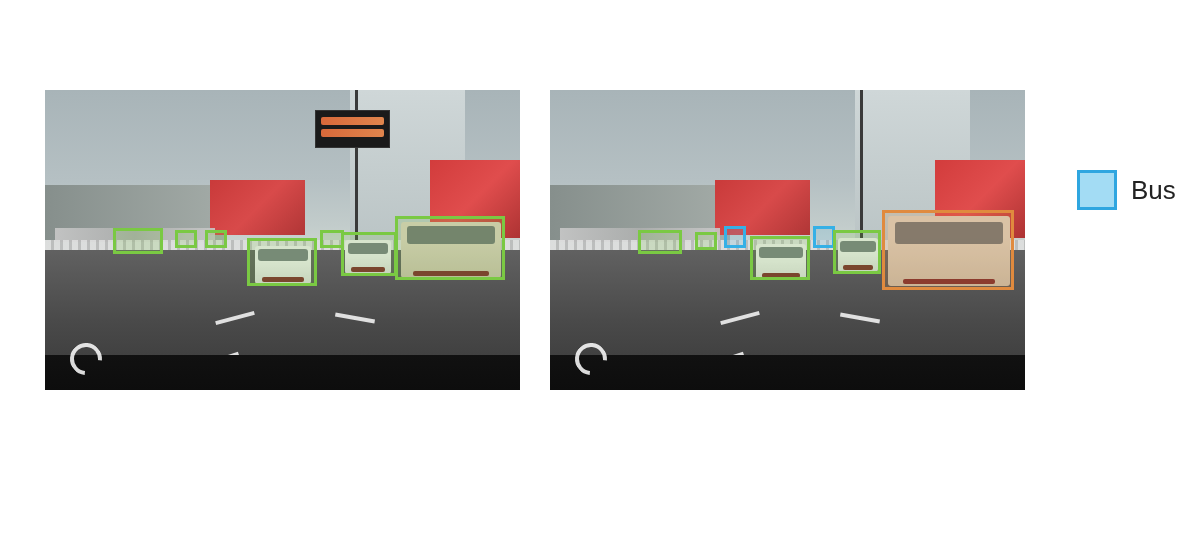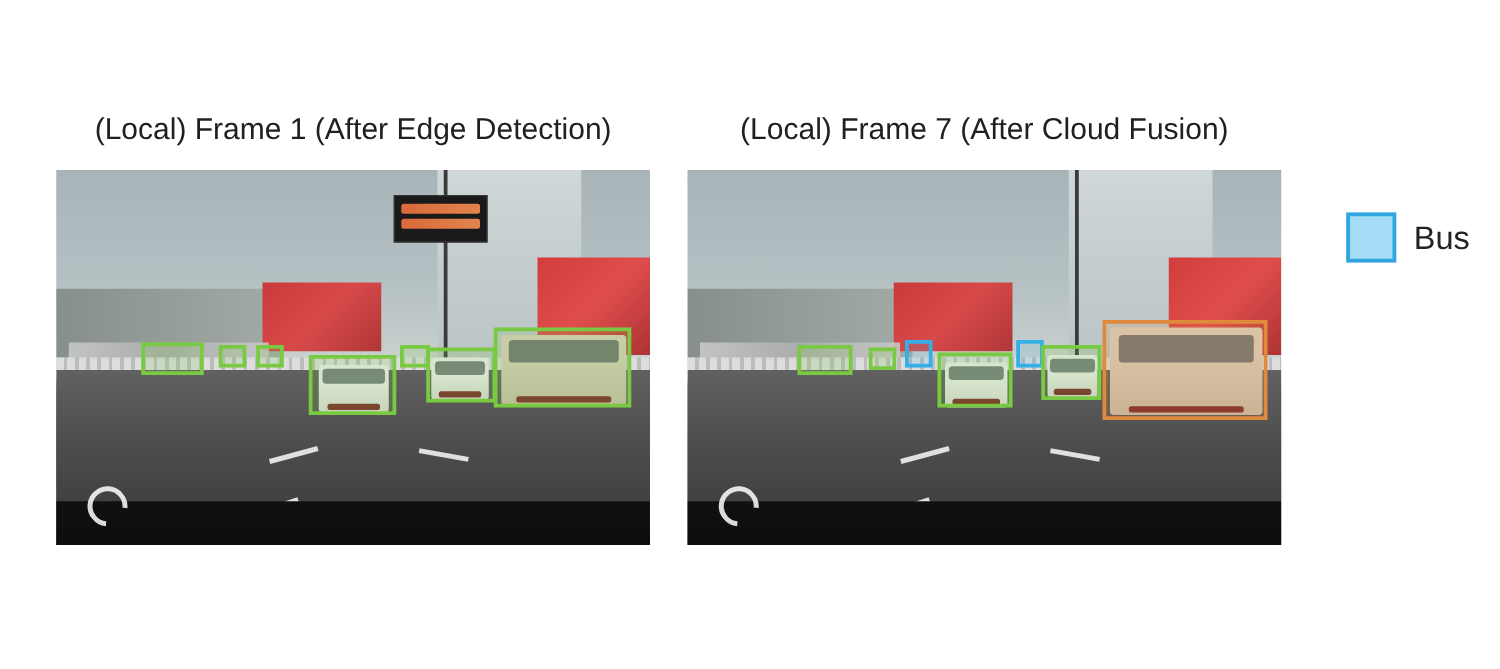--- a/index.html
+++ b/index.html
@@ -197,21 +197,20 @@
       font-size: 26px;
       color: #222;
     }
   </style>
 </head>
 <body>
 
 <div class="container">
 
   <div class="panel">
-    <div class="panel-title">(Local) Frame 1 (After Edge Detection)</div>
     <div class="frame">
       <div class="building-right"></div>
       <div class="building-left"></div>
       <div class="pole"></div>
       <div class="led-sign">
         <div class="led-line l1"></div>
           <div class="led-line l2"></div>
       </div>
       <div class="billboard-left"></div>
       <div class="billboard-right"></div>
@@ -242,21 +241,20 @@
           <div class="bbox car" style="left: 160px; top: 140px; width: 22px; height: 18px;"></div>
           <div class="bbox car" style="left: 202px; top: 148px; width: 70px; height: 48px;"></div>
           <div class="bbox car" style="left: 275px; top: 140px; width: 24px; height: 18px;"></div>
           <div class="bbox car" style="left: 296px; top: 142px; width: 56px; height: 44px;"></div>
           <div class="bbox car" style="left: 350px; top: 126px; width: 110px; height: 64px;"></div>
         </div>
     </div>
   </div>
 
   <div class="panel">
-    <div class="panel-title">(Local) Frame 7 (After Cloud Fusion)</div>
     <div class="frame">
       <div class="building-right"></div>
       <div class="building-left"></div>
       <div class="pole"></div>
 
       <div class="billboard-left"></div>
       <div class="billboard-right"></div>
       <div class="cars-row"></div>
       <div class="guardrail"></div>
       <div class="road"></div>

